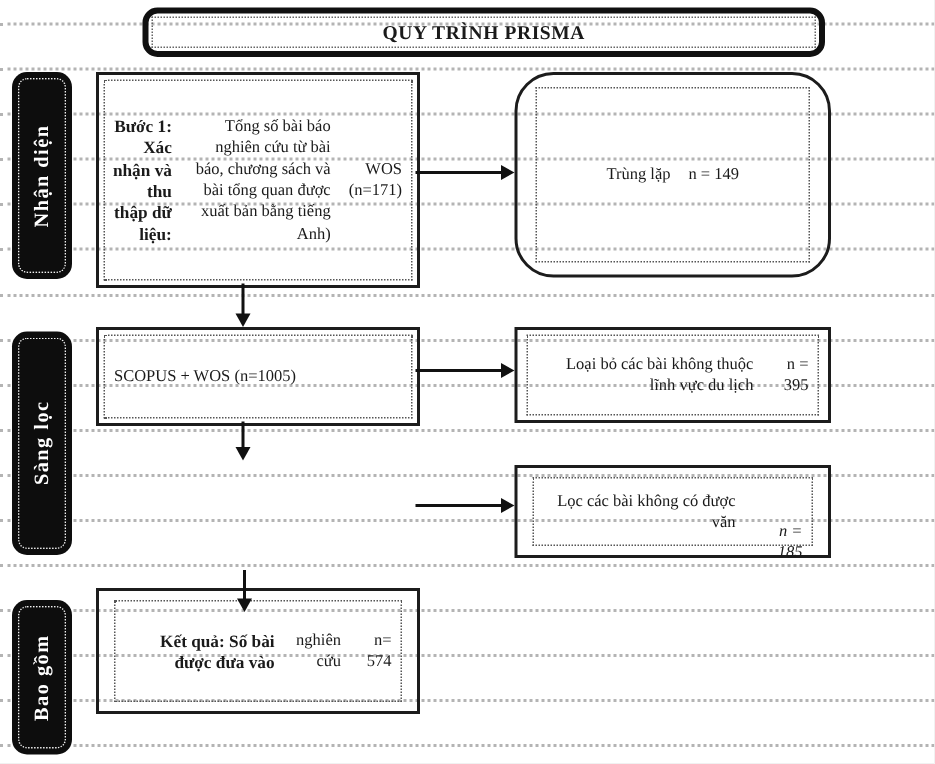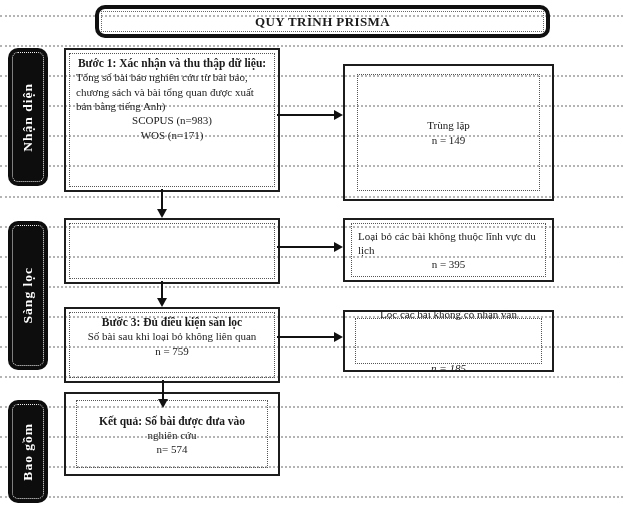--- a/index.html
+++ b/index.html
@@ -37,29 +37,29 @@
   .stage-1{top:48px;height:138px;}
   .stage-2{top:221px;height:149px;}
   .stage-3{top:400px;height:103px;}
 
   
   .box{
     position:absolute;border:2px solid #1c1c1c;background:transparent;
   }
   .box .dotted{
     position:absolute;inset:3px;border:1px dotted #555;
-    display:flex;flex-direction:column;align-items:center;text-align:left;
+    display:flex;flex-direction:row;align-items:center;text-align:right;
   }
   .step1{left:64px;top:48px;width:212px;height:140px;}
   .step2{left:64px;top:218px;width:212px;height:62px;}
   .step3{left:64px;top:307px;width:212px;height:72px;}
   .result{left:64px;top:392px;width:212px;height:80px;}
   .result .dotted{inset:6px 10px;justify-content:center;}
 
-  .rbox1{left:343px;top:64px;width:207px;height:133px;}
+  .rbox1{left:343px;top:48px;width:207px;height:133px;border-radius:26px;}
   .rbox2{left:343px;top:218px;width:207px;height:60px;}
   .rbox3{left:343px;top:310px;width:207px;height:58px;}
   .rbox1 .dotted{inset:8px 12px;justify-content:center;}
   .rbox2 .dotted{inset:3px 6px;justify-content:center;}
   .rbox3 .dotted{inset:6px 10px;justify-content:center;}
 
   .h{font-weight:bold;font-size:11.5px;line-height:1.25;padding:2px 4px 0 4px;}
   .t{font-size:11px;line-height:1.3;padding:0 6px;}
   .it{font-style:italic;margin-top:40px;}
 
@@ -123,37 +123,30 @@
   <div class="stage stage-3">
     <div class="stage-inner">
       <span class="stage-text">Bao gồm</span>
     </div>
   </div>
 
   <div class="box step1">
     <div class="dotted">
       <div class="h">Bước 1: Xác nhận và thu thập dữ liệu:</div>
       <div class="t">Tổng số bài báo nghiên cứu từ bài báo, chương sách và bài tổng quan được xuất bản bằng tiếng Anh)</div>
-      <div class="t">SCOPUS (n=983)</div>
       <div class="t">WOS (n=171)</div>
     </div>
   </div>
 
   <div class="box step2">
     <div class="dotted">
+      <div class="t">SCOPUS + WOS (n=1005)</div>
     </div>
   </div>
 
-  <div class="box step3">
-    <div class="dotted">
-      <div class="h">Bước 3: Đủ điều kiện sàn lọc</div>
-      <div class="t">Số bài sau khi loại bỏ không liên quan</div>
-      <div class="t">n = 759</div>
-    </div>
-  </div>
 
   <div class="box result">
     <div class="dotted">
       <div class="h">Kết quả: Số bài được đưa vào</div>
       <div class="t">nghiên cứu</div>
       <div class="t">n= 574</div>
     </div>
   </div>
 
   <div class="box rbox1">
@@ -163,21 +156,21 @@
     </div>
   </div>
   <div class="box rbox2">
     <div class="dotted">
       <div class="t">Loại bỏ các bài không thuộc lĩnh vực du lịch</div>
       <div class="t">n = 395</div>
     </div>
   </div>
   <div class="box rbox3">
     <div class="dotted">
-      <div class="t">Lọc các bài không có nhận văn</div>
+      <div class="t">Lọc các bài không có được văn</div>
       <div class="t it">n = 185</div>
     </div>
   </div>
 
   <div class="harrow ha1"></div>
   <div class="harrow ha2"></div>
   <div class="harrow ha3"></div>
   <div class="varrow va1"></div>
   <div class="varrow va2"></div>
   <div class="varrow va3"></div>

